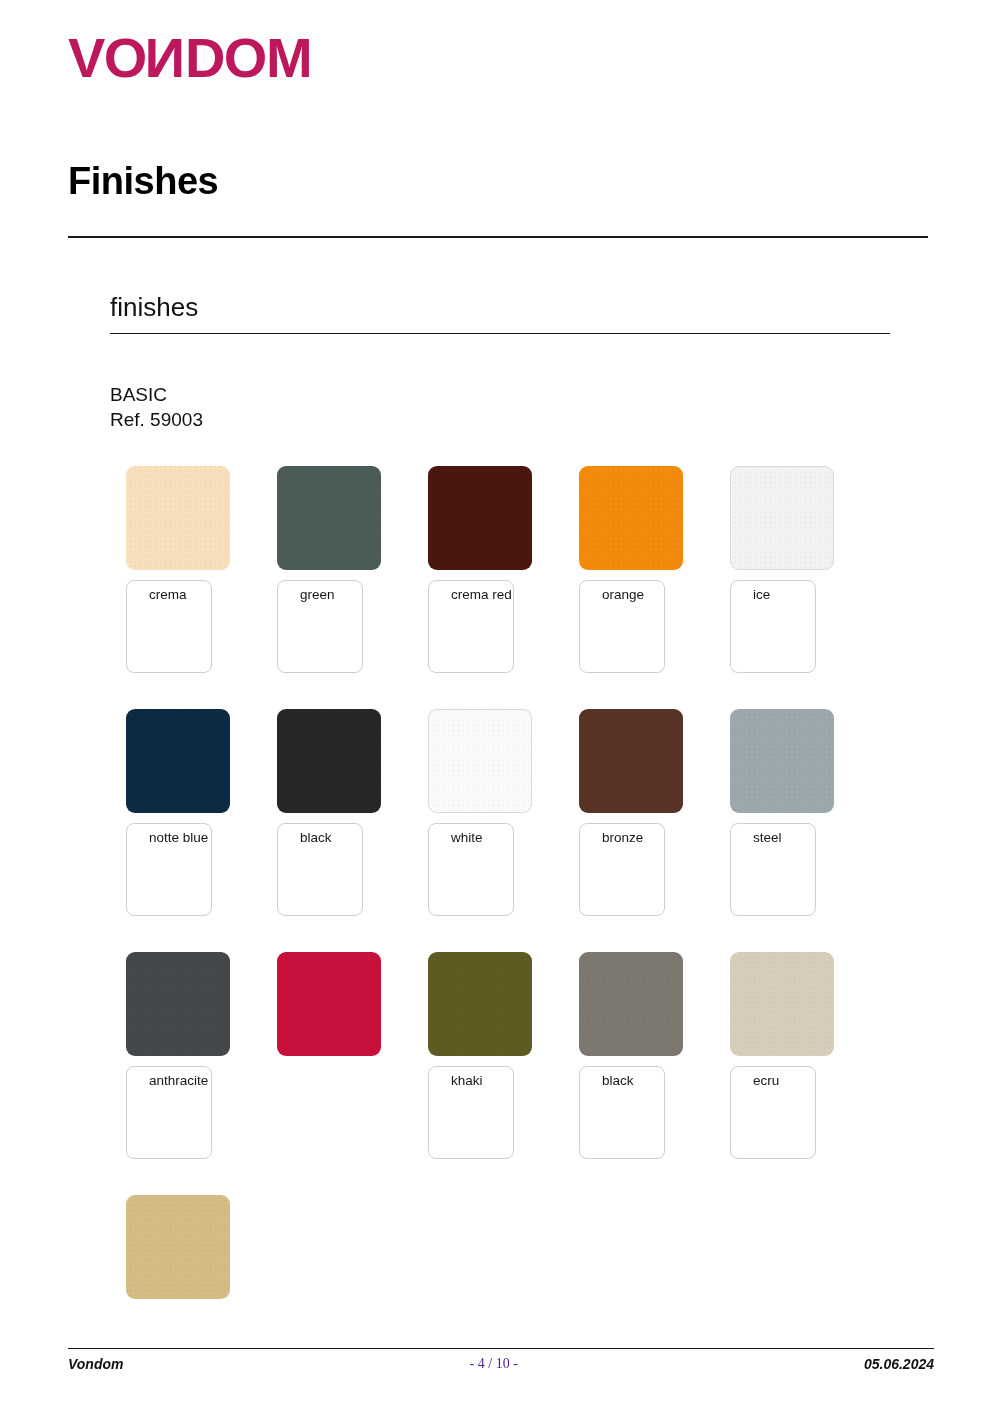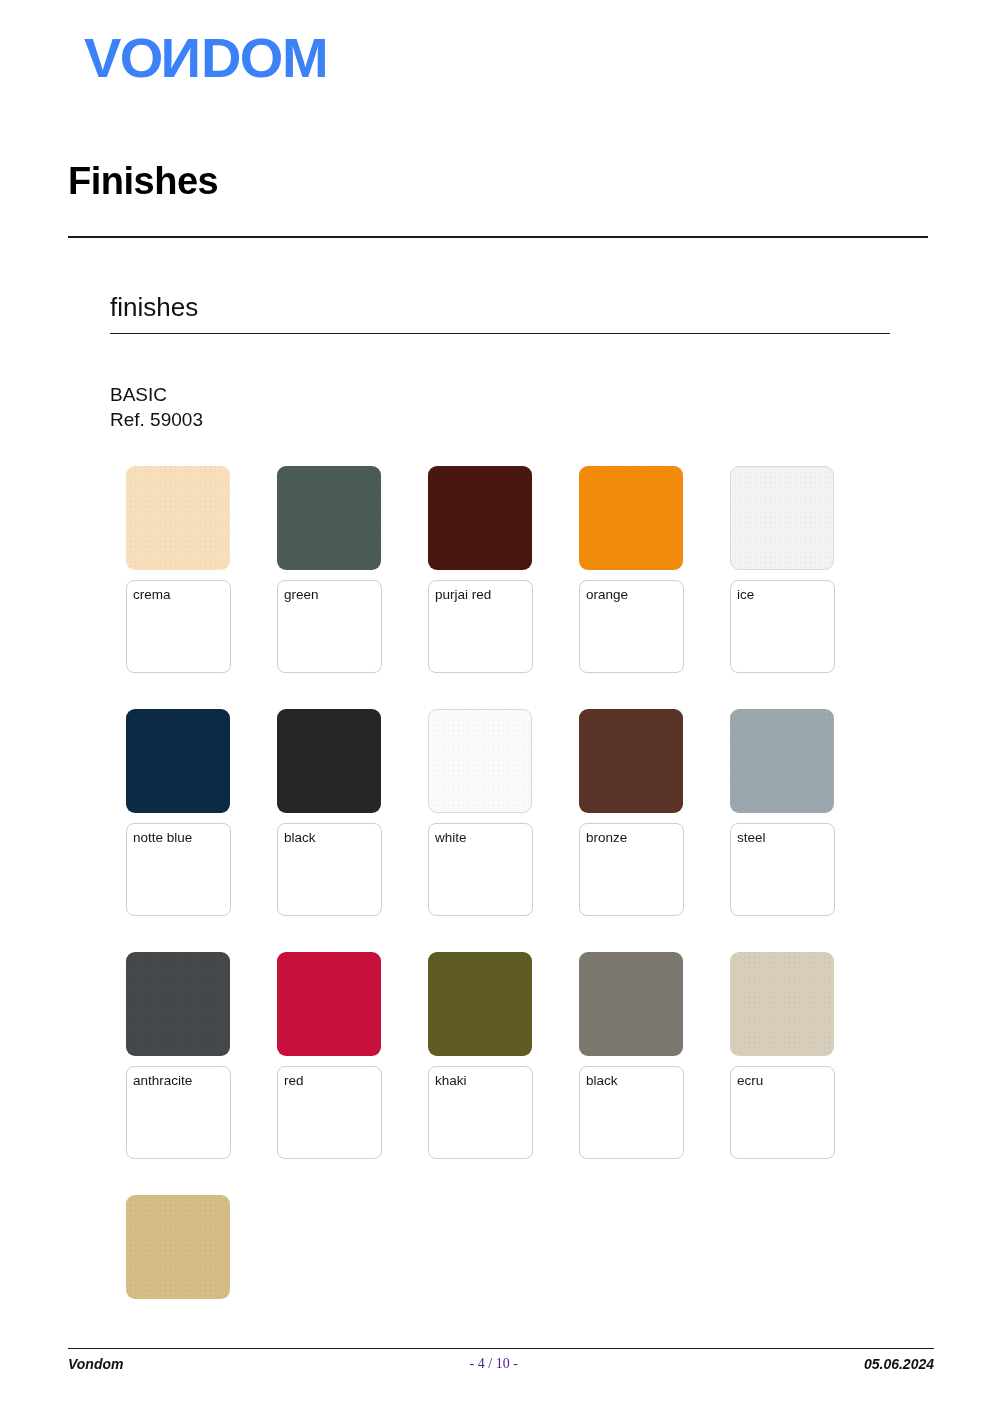--- a/index.html
+++ b/index.html
@@ -12,28 +12,28 @@
     height: 1414px;
     position: relative;
     font-family: "Liberation Sans", sans-serif;
     color: #000000;
     overflow: hidden;
   }
 
   
   .logo {
     position: absolute;
-    left: 84px;
+    left: 68px;
     top: 30px;
     font-family: "Liberation Sans", sans-serif;
     font-weight: bold;
     font-size: 56px;
     letter-spacing: -1.5px;
     line-height: 1;
-    color: #3b82f6;
+    color: #be185d;
     display: flex;
     align-items: baseline;
     text-align: center;
   }
   .logo .flip {
     display: inline-block;
     transform: scaleX(-1);
   }
 
   
@@ -124,28 +124,28 @@
       radial-gradient(rgba(255,255,255,0.10) 0.6px, transparent 0.7px),
       radial-gradient(rgba(0,0,0,0.07) 0.6px, transparent 0.7px);
     background-size: 4px 4px, 5px 5px;
     background-position: 0 0, 2px 3px;
     pointer-events: none;
   }
   .chip.light {
     border: 1px solid #d9d9dc;
   }
   .label-box {
-    width: 105px;
+    width: 86px;
     height: 93px;
     margin-top: 10px;
     box-sizing: border-box;
     border: 1px solid #cfcfd3;
     border-radius: 8px;
     background: #ffffff;
-    padding: 6px 0 0 6px;
+    padding: 6px 0 0 22px;
   }
   .label-text {
     font-size: 13.5px;
     line-height: 1.25;
     color: #161616;
     white-space: nowrap;
   }
 
   
   .footer-rule {
@@ -205,21 +205,21 @@
       </div>
       <div class="cell">
         <div class="chip" style="background: rgb(75, 91, 87);"></div>
         <div class="label-box">
           <div class="label-text">green</div>
         </div>
       </div>
       <div class="cell">
         <div class="chip" style="background: rgb(74, 23, 16);"></div>
         <div class="label-box">
-          <div class="label-text">purjai red</div>
+          <div class="label-text">crema red</div>
         </div>
       </div>
       <div class="cell">
         <div class="chip" style="background: rgb(242, 138, 12);"></div>
         <div class="label-box">
           <div class="label-text">orange</div>
         </div>
       </div>
       <div class="cell">
         <div class="chip light" style="background: rgb(242, 242, 243);"></div>
@@ -262,23 +262,20 @@
     </div>
     <div class="row">
       <div class="cell">
         <div class="chip" style="background: rgb(69, 72, 75);"></div>
         <div class="label-box">
           <div class="label-text">anthracite</div>
         </div>
       </div>
       <div class="cell">
         <div class="chip" style="background: rgb(200, 16, 60);"></div>
-        <div class="label-box">
-          <div class="label-text">red</div>
-        </div>
       </div>
       <div class="cell">
         <div class="chip" style="background: rgb(94, 90, 33);"></div>
         <div class="label-box">
           <div class="label-text">khaki</div>
         </div>
       </div>
       <div class="cell">
         <div class="chip" style="background: rgb(124, 120, 112);"></div>
         <div class="label-box">

